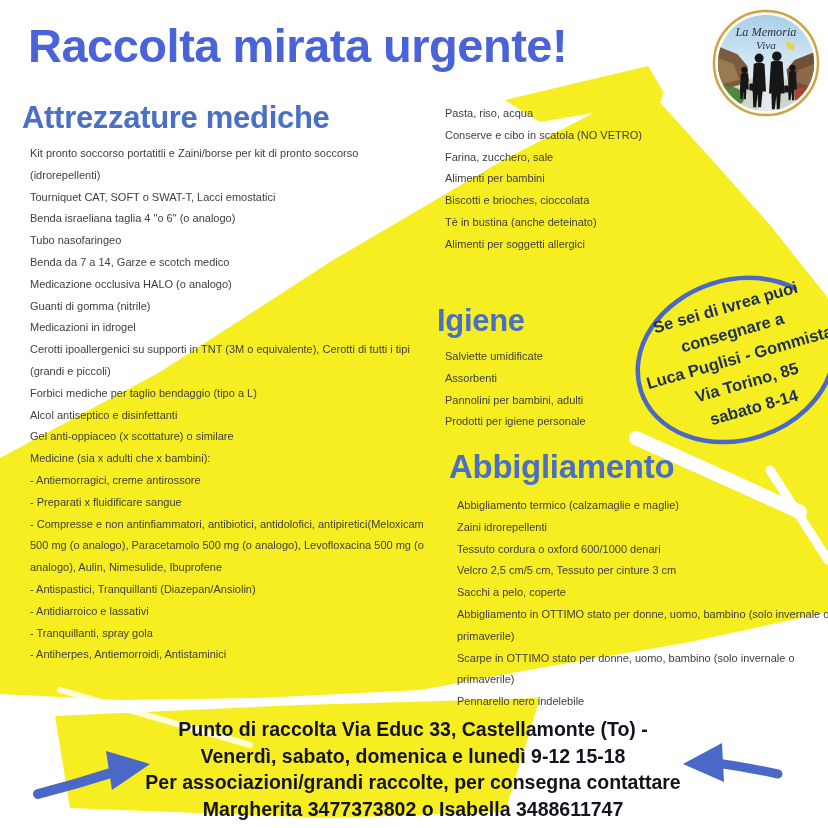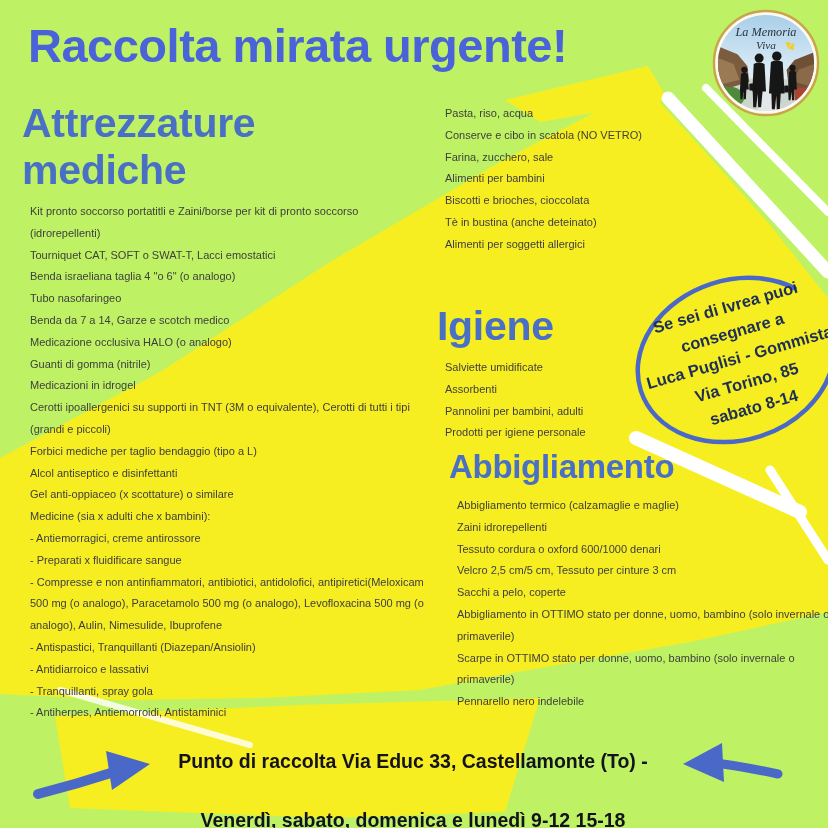--- a/index.html
+++ b/index.html
@@ -8,37 +8,37 @@
     --body-text:#3e3e3e;
     --brush-yellow:#f7ee21;
     --note-navy:#1d2f56;
     --accent-blue:#4a68c8;
     --footer-text:#13131d;
     --logo-ring:#c9a449;
   }
   *{margin:0;padding:0;box-sizing:border-box;}
   html,body{background:#e9e9e9;}
   .page{
-    position:relative;width:828px;height:828px;background:#bef264;
+    position:relative;width:828px;height:828px;background:#ffffff;
     overflow:hidden;font-family:"Liberation Sans",sans-serif;margin:0 auto;
   }
   .bg{position:absolute;left:0;top:0;width:828px;height:828px;}
   .brush{fill:var(--brush-yellow);}
   .streak{stroke:#ffffff;stroke-linecap:round;fill:none;}
   .page-title{
     position:absolute;left:28px;top:18px;width:690px;
     font-size:47px;font-weight:700;letter-spacing:-0.5px;
     color:var(--title-blue);white-space:nowrap;
   }
   .logo{position:absolute;left:712px;top:9px;width:108px;height:108px;}
   .col{position:absolute;}
   .col-left{left:22px;top:100px;width:406px;}
   .col-right{left:437px;top:100px;width:392px;}
   .sec-title{
-    font-size:41px;font-weight:700;color:var(--heading-blue);
+    font-size:31px;font-weight:700;color:var(--heading-blue);
     margin-bottom:7px;letter-spacing:-0.3px;
   }
   ul.items{list-style:none;padding-left:8px;}
   ul.items li{
     font-size:11px;line-height:21.8px;color:var(--body-text);
   }
   .sec-food{position:absolute;left:0;top:3px;width:392px;}
   .sec-hygiene{position:absolute;left:0;top:203px;width:392px;}
   .sec-clothing{position:absolute;left:12px;top:348px;width:392px;}
   .sec-clothing .sec-title{font-size:33px;margin-bottom:9px;}
@@ -46,21 +46,21 @@
     position:absolute;left:632px;top:292px;width:215px;
     transform:rotate(-16deg);transform-origin:center center;
     text-align:center;color:var(--note-navy);font-weight:700;
   }
   .note div{font-size:16.5px;line-height:26px;white-space:nowrap;}
   .note-ellipse{position:absolute;left:618px;top:256px;width:232px;height:210px;overflow:visible;}
   .footer{
     position:absolute;left:60px;top:716px;width:706px;text-align:center;
     color:var(--footer-text);font-weight:700;
   }
-  .footer div{font-size:19.5px;line-height:26.5px;margin-top:32px;}
+  .footer div{font-size:19.5px;line-height:26.5px;}
   .arrow{position:absolute;}
   .arrow-left{left:32px;top:742px;width:125px;height:62px;}
   .arrow-right{left:678px;top:736px;width:105px;height:58px;}
   .logo-title{font-family:"Liberation Serif",serif;font-style:italic;fill:#2a3340;}
 </style>
 </head>
 <body>
 
 <div class="page">
 
@@ -190,20 +190,21 @@
       <div>consegnare a</div>
       <div>Luca Puglisi - Gommista</div>
       <div>Via Torino, 85</div>
       <div>sabato 8-14</div>
     </div>
 
   <div class="footer">
       <div>Punto di raccolta Via Educ 33, Castellamonte (To) -</div>
       <div>Venerdì, sabato, domenica e lunedì 9-12 15-18</div>
       <div>Per associazioni/grandi raccolte, per consegna contattare</div>
+      <div>Margherita 3477373802 o Isabella 3488611747</div>
     </div>
 
   <svg class="arrow arrow-left" viewBox="0 0 125 62">
     <path d="M6 52 Q 45 42 82 30" fill="none" stroke="var(--accent-blue)" stroke-width="10" stroke-linecap="round"></path>
     <polygon points="74,9 118,22 80,48" fill="var(--accent-blue)"></polygon>
   </svg>
   <svg class="arrow arrow-right" viewBox="0 0 105 58">
     <path d="M100 38 Q 68 31 38 27" fill="none" stroke="var(--accent-blue)" stroke-width="9" stroke-linecap="round"></path>
     <polygon points="44,7 5,28 46,46" fill="var(--accent-blue)"></polygon>
   </svg>

